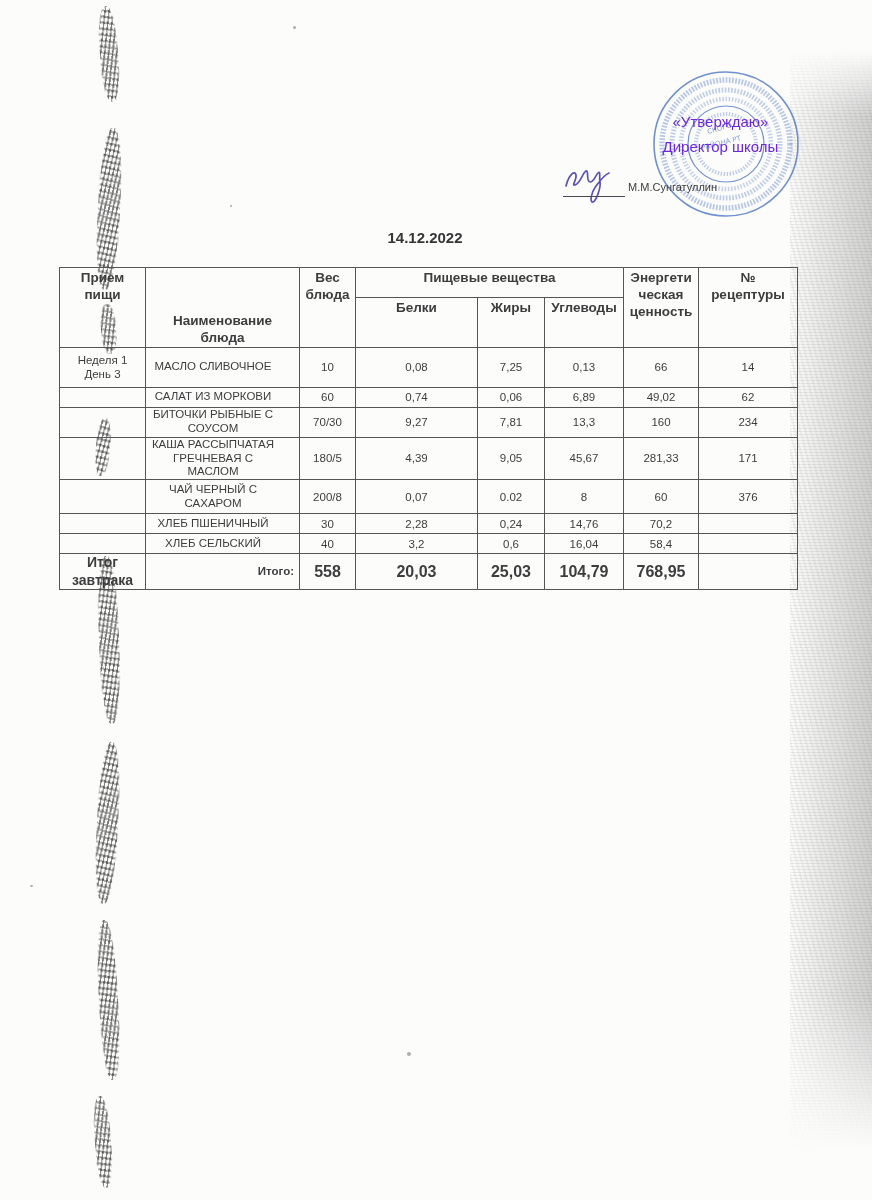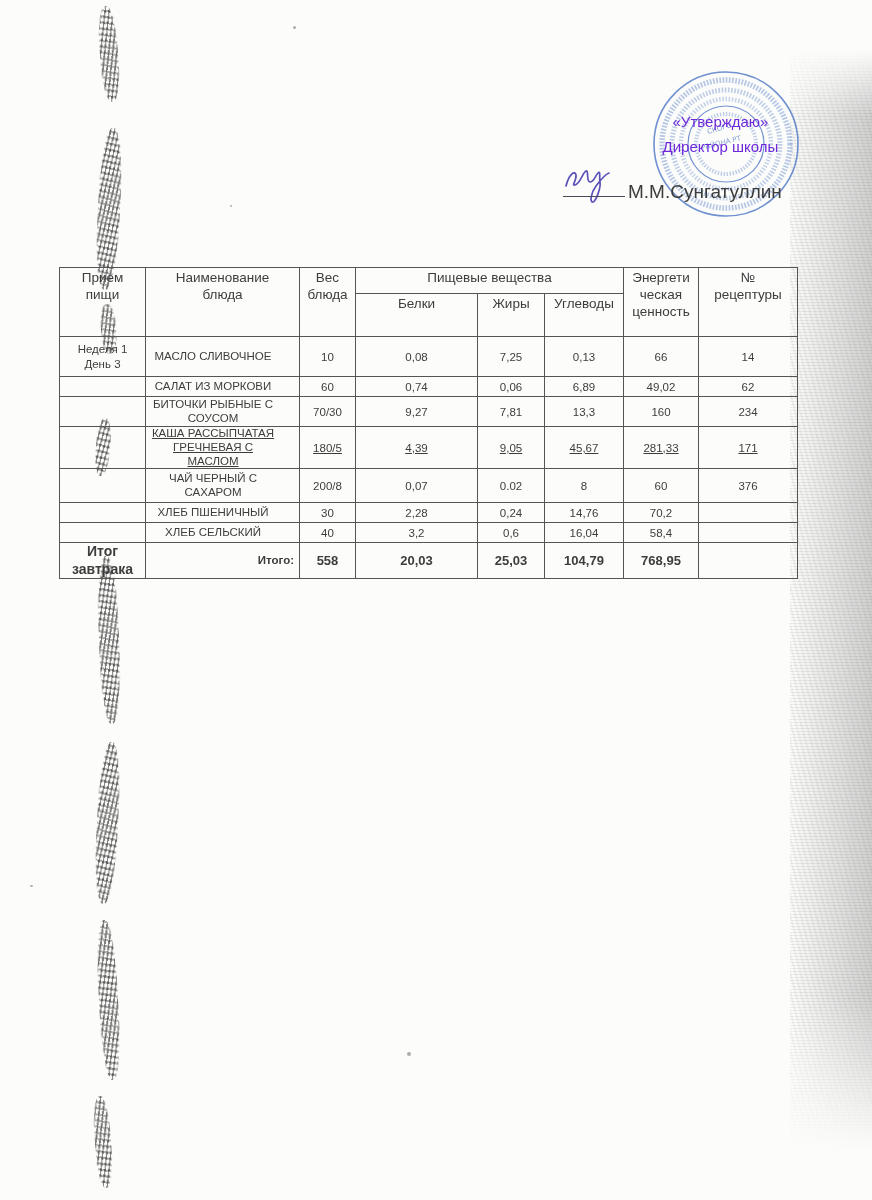--- a/index.html
+++ b/index.html
@@ -30,40 +30,40 @@
   .speck{position:absolute;background:#6b6b6b;border-radius:50%;opacity:.55;}
   
   .stamp{position:absolute;left:650px;top:68px;opacity:.78;}
   .approval-text{
     position:absolute;left:638px;top:110px;width:165px;
     text-align:center;font-size:15px;line-height:1.65;color:#6d28d9;
   }
   .sig-row{position:absolute;left:560px;top:158px;width:250px;height:46px;}
   .sig-svg{position:absolute;left:2px;top:0;}
   .sig-line{position:absolute;left:3px;top:38px;width:62px;border-bottom:1.3px solid #4a4a52;}
-  .sig-name{position:absolute;left:68px;top:23px;font-size:19px;color:#3c3c3c;}
+  .sig-name{position:absolute;left:68px;top:23px;font-size:11px;color:#3c3c3c;}
   
   .doc-title{
     position:absolute;left:180px;top:228px;width:490px;text-align:center;
     font-weight:bold;font-size:15px;line-height:1.3;color:#363636;
   }
   
   table.menu{
     position:absolute;left:59px;top:267px;border-collapse:collapse;
     table-layout:fixed;width:738px;color:#3d3d3d;
   }
   table.menu td,table.menu th{border:1px solid #555;padding:0 3px;overflow:hidden;}
-  table.menu th{font-weight:normal;font-size:13.5px;vertical-align:top;padding-top:2px;line-height:1.25;}
+  table.menu th{font-weight:bold;font-size:13.5px;vertical-align:top;padding-top:2px;line-height:1.25;}
   table.menu th .hw{margin:0 auto;}
   table.menu td{font-size:11.5px;text-align:center;vertical-align:middle;}
   td.col-name{text-align:left;font-size:10.5px;line-height:1.2;}
   td.col-name .nm{max-width:128px;}
   td.col-recipe{text-align:right;padding-right:6px;}
   td.col-group{font-size:14px;line-height:1.25;}
-  tr.total-row td{font-weight:bold;font-size:13px;height:35px;}
+  tr.total-row td{font-weight:bold;font-size:16px;height:35px;}
   tr.total-row td.col-group{font-weight:bold;font-size:14px;margin-top:44px;}
   td.total-itogo{text-align:right !important;font-size:11.5px !important;padding-right:5px !important;}
   .head-group{text-align:center;}
 </style>
 </head>
 <body>
 
 <div>
 
   <div class="right-band"></div>
@@ -107,40 +107,41 @@
 
   <div class="sig-row">
     <svg class="sig-svg" width="72" height="46" viewBox="0 0 72 46">
       <path d="M4,28 C7,16 13,12 14,17 C15,22 9,28 13,27 C18,26 21,14 24,13 C27,12 24,24 28,24 C32,24 33,18 36,15 C39,12 37,20 38,24 C39,30 34,43 31,44 C28,45 28,36 34,28 C40,20 44,16 47,15" fill="none" stroke="#5a52b8" stroke-width="1.7" stroke-linecap="round"></path>
     </svg>
     <div class="sig-line"></div>
     <span class="sig-name">М.М.Сунгатуллин</span>
   </div>
 
   <div class="doc-title">
+    <div>14.12.2022</div>
   </div>
 
   <table class="menu">
     <colgroup>
       <col style="width:86px">
         <col style="width:154px">
         <col style="width:56px">
       <col style="width:122px">
         <col style="width:67px">
         <col style="width:79px">
       <col style="width:75px">
         <col style="width:99px">
     </colgroup>
     <thead>
       <tr style="height:26px;">
         <th rowspan="2">
             <div class="hw" style="width:52px;">Прием пищи</div>
           </th>
         <th rowspan="2">
-            <div class="hw" style="width:120px;">Наименование блюда</div>
+            <div class="hw" style="width:120px;margin-top:43px;">Наименование блюда</div>
           </th>
         <th rowspan="2">
             <div class="hw" style="width:48px;">Вес блюда</div>
           </th>
         <th colspan="3" class="head-group">Пищевые вещества</th>
         <th rowspan="2">
             <div class="hw" style="width:66px;">Энергети ческая ценность</div>
           </th>
         <th rowspan="2">
             <div class="hw" style="width:76px;">№ рецептуры</div>
@@ -185,21 +186,21 @@
           <td class="col-name">
             <div class="nm">БИТОЧКИ РЫБНЫЕ С СОУСОМ</div>
           </td>
           <td>70/30</td>
           <td>9,27</td>
           <td>7,81</td>
           <td>13,3</td>
           <td>160</td>
           <td class="col-recipe">234</td>
         </tr>
-        <tr style="height: 35px; text-decoration: underline;">
+        <tr style="height: 35px;">
           <td class="col-group"></td>
           <td class="col-name">
             <div class="nm">КАША РАССЫПЧАТАЯ ГРЕЧНЕВАЯ С МАСЛОМ</div>
           </td>
           <td>180/5</td>
           <td>4,39</td>
           <td>9,05</td>
           <td>45,67</td>
           <td>281,33</td>
           <td class="col-recipe">171</td>

